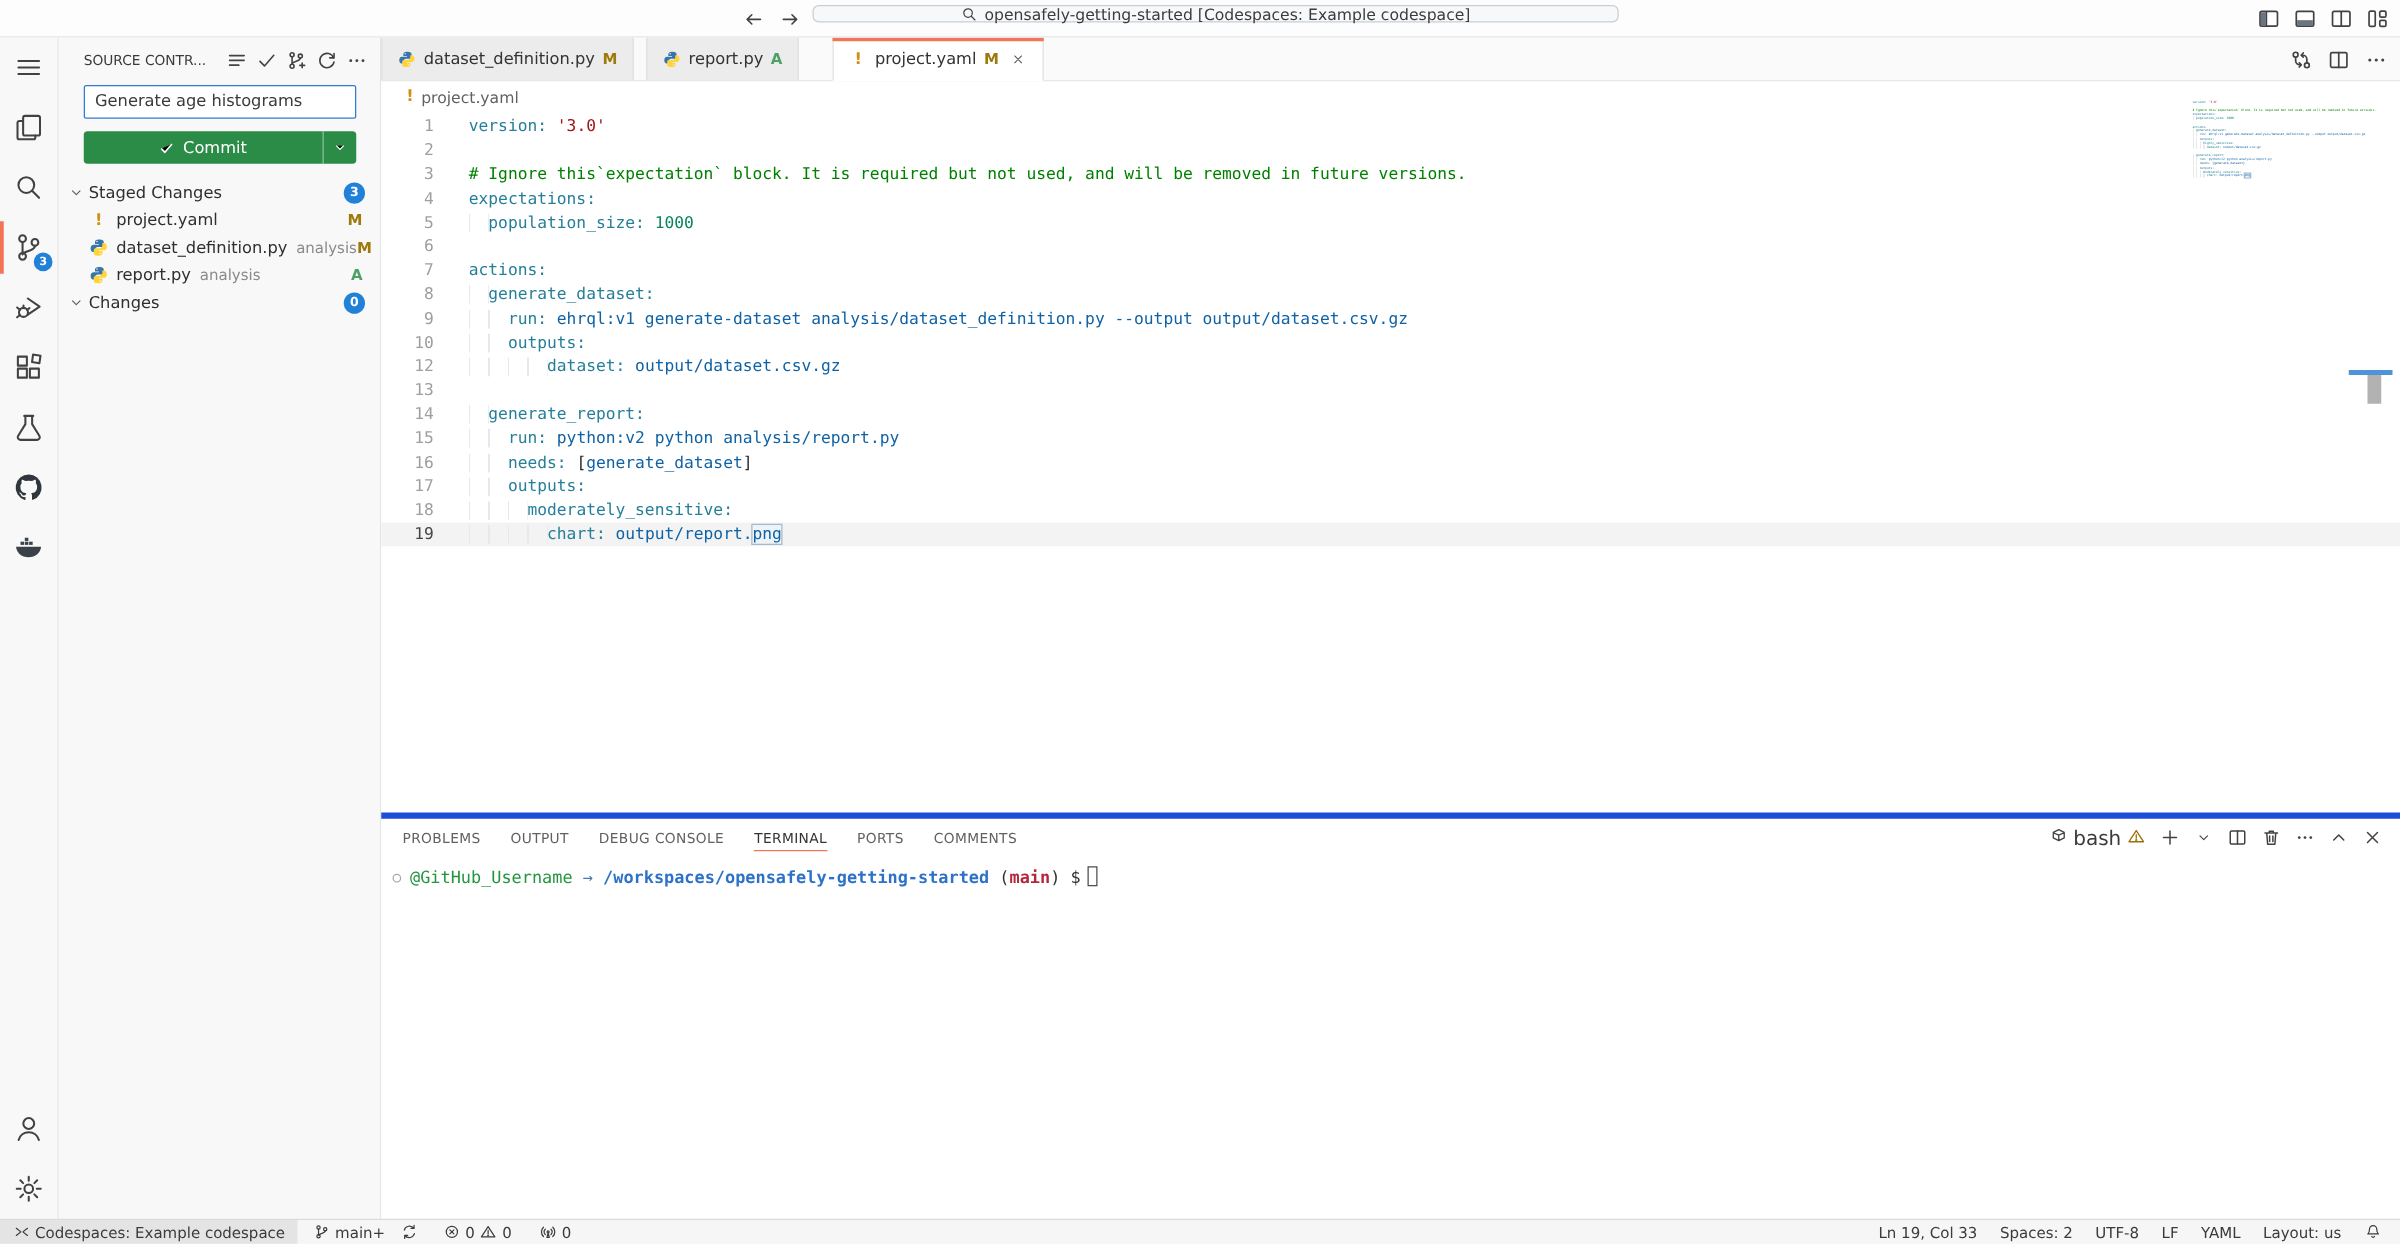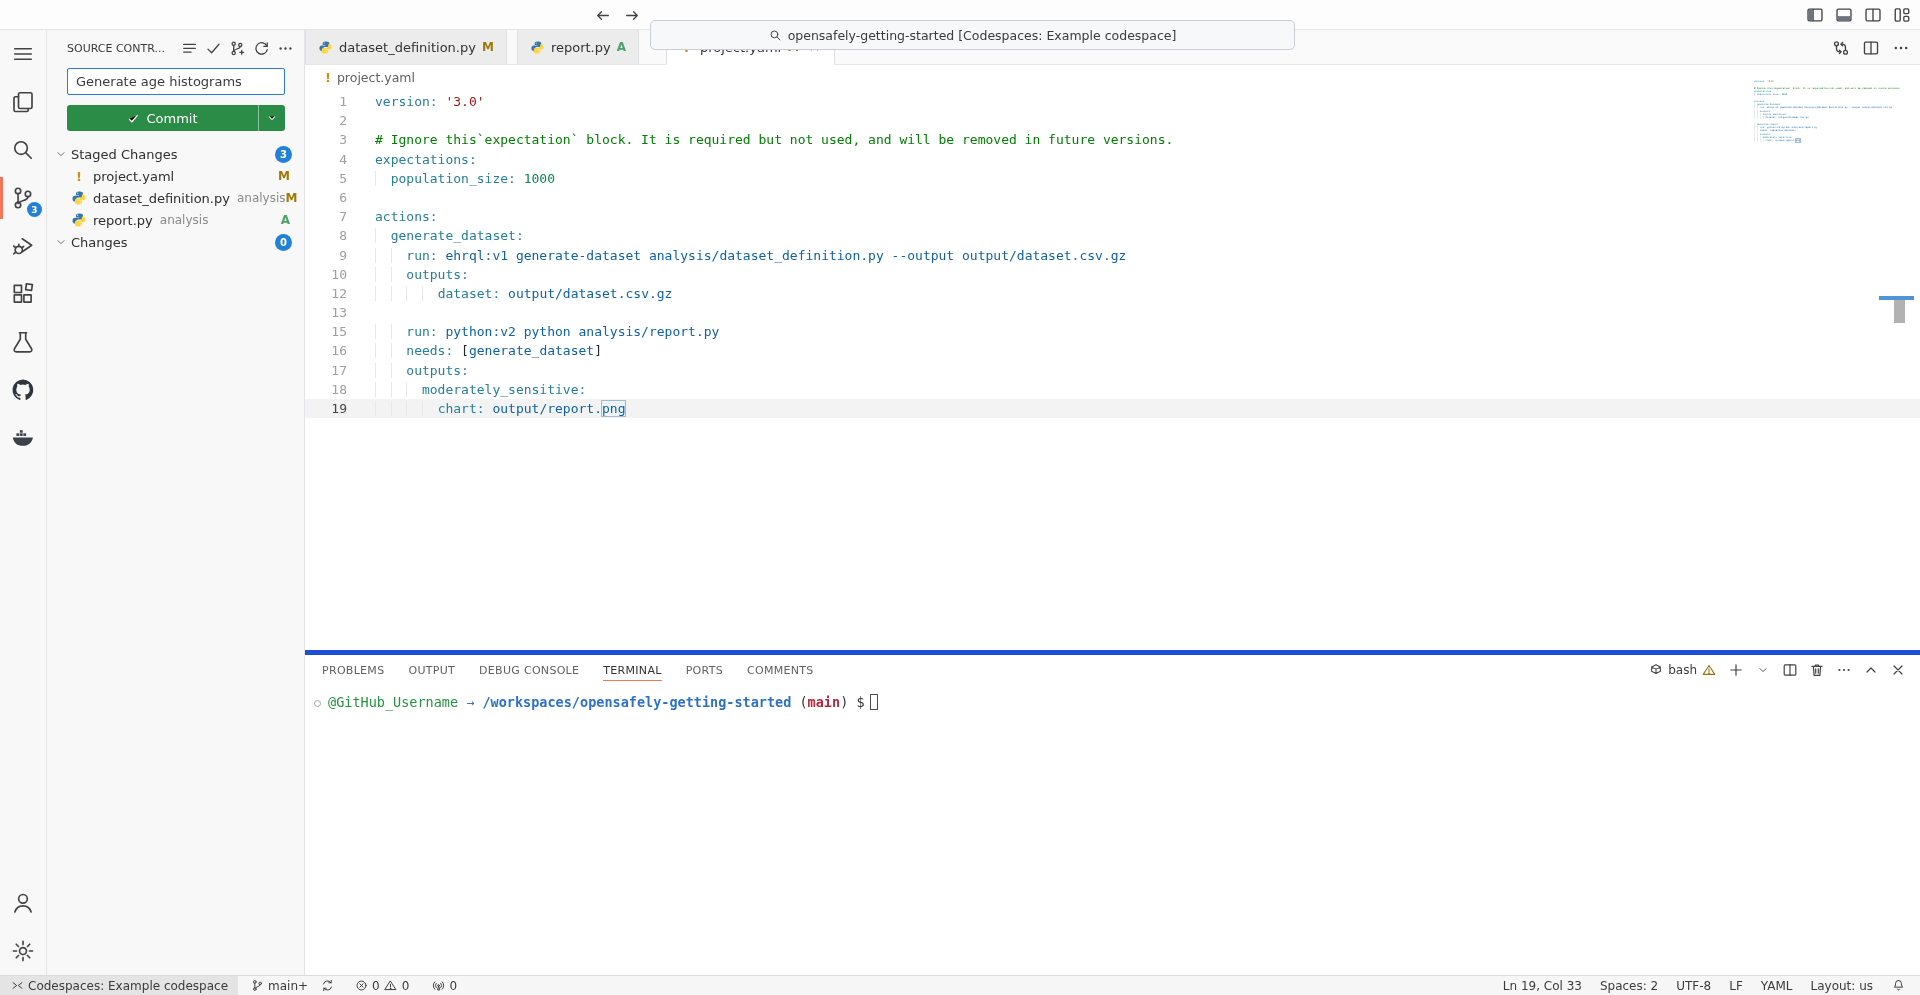--- a/index.html
+++ b/index.html
@@ -8,21 +8,21 @@
   .mono { font-family:"DejaVu Sans Mono","Liberation Mono",monospace; }
   svg { display:block; }
   .icon { display:inline-flex; align-items:center; justify-content:center; flex:none; }
   .icon svg { stroke:#424242; fill:none; stroke-width:1.2; stroke-linecap:round; stroke-linejoin:round; }
 
   
   #titlebar { position:absolute; left:0; top:0; width:1920px; height:30px; background:#fdfdfd;
     border-bottom:1px solid #e2e7ed; z-index:30; }
   .nav-arrow { position:absolute; top:5px; width:20px; height:20px; cursor:pointer; }
   #nav-back { left:592px; } #nav-fwd { left:622px; }
-  #cmd-center { position:absolute; left:650px; top:20px; width:645px; height:30px; background:#f7f8fa;
+  #cmd-center { position:absolute; left:650px; top:4px; width:645px; height:14px; background:#f7f8fa;
     border:1px solid #c9ced6; border-radius:5px; display:flex; align-items:center; justify-content:center;
     gap:6px; font-size:12.5px; color:#3b3b3b; cursor:pointer; }
   #layout-actions { position:absolute; right:8px; top:5px; display:flex; gap:9px; }
   #layout-actions .icon { width:20px; height:20px; cursor:pointer; }
 
   
   #activitybar { position:absolute; left:0; top:30px; width:47px; height:945px; background:#f8f8f8;
     border-right:1px solid #e5e5e5; display:flex; flex-direction:column; }
   .ab-item { position:relative; width:46px; height:48px; display:flex; align-items:center; justify-content:center; cursor:pointer; }
   .ab-item svg { width:24px; height:24px; stroke-width:1.1; }
@@ -94,21 +94,21 @@
 
   
   #panel { position:absolute; left:305px; top:650px; right:0; height:325px; background:#fff; border-top:5px solid #1d4ed8; }
   #panel-tabs { display:flex; align-items:center; height:30px; padding-left:17px; }
   .ptab { font-size:11px; letter-spacing:.3px; color:#616161; margin-right:24px; height:100%; display:flex;
     align-items:center; cursor:pointer; position:relative; }
   .ptab.active { color:#333; }
   .ptab.active::after { content:""; position:absolute; left:0; right:0; bottom:4px; height:1.5px; background:#f27557; }
   #panel-actions { margin-left:auto; display:flex; align-items:center; gap:11px; padding-right:14px; }
   #panel-actions .icon { width:16px; height:16px; cursor:pointer; }
-  #shell-group { display:flex; align-items:center; gap:4px; font-size:12px; color:#3b3b3b; cursor:pointer; }
+  #shell-group { display:flex; align-items:flex-start; gap:4px; font-size:16px; color:#3b3b3b; cursor:pointer; }
   #shell-group .icon svg { width:14px; height:14px; }
   .warn-tri svg { stroke:#9d6f0b !important; }
   #terminal { padding:8px 0 0 9px; font-size:13.5px; line-height:19px; }
   .t-deco { display:inline-block; width:7px; height:7px; border:1px solid #a9a9a9; border-radius:50%; margin-right:7px; }
   .t-user { color:#22953d; } .t-arrow { color:#4878a8; } .t-path { color:#2d72c8; font-weight:bold; }
   .t-pun { color:#333; } .t-branch { color:#b5283c; font-weight:bold; }
   .t-cursor { display:inline-block; width:8px; height:16px; border:1px solid #4d4d4d; margin-left:5px; vertical-align:-3px; }
 
   
   #statusbar { position:absolute; left:0; bottom:0; width:1920px; height:20px; background:#f6f6f6;
@@ -495,20 +495,24 @@
       </div>
       <div class="cl">
         <span class="cl-num">12</span>
         <span class="cl-text"><span class="c-pln c-ind">        </span><span class="c-key">dataset:</span><span class="c-pln"> </span><span class="c-val">output/dataset.csv.gz</span></span>
       </div>
       <div class="cl">
         <span class="cl-num">13</span>
         <span class="cl-text"></span>
       </div>
       <div class="cl">
+        <span class="cl-num">14</span>
+        <span class="cl-text"><span class="c-pln c-ind">  </span><span class="c-key">generate_report:</span></span>
+      </div>
+      <div class="cl">
         <span class="cl-num">15</span>
         <span class="cl-text"><span class="c-pln c-ind">    </span><span class="c-key">run:</span><span class="c-pln"> </span><span class="c-val">python:v2 python analysis/report.py</span></span>
       </div>
       <div class="cl">
         <span class="cl-num">16</span>
         <span class="cl-text"><span class="c-pln c-ind">    </span><span class="c-key">needs:</span><span class="c-pln"> </span><span class="c-pun">[</span><span class="c-val">generate_dataset</span><span class="c-pun">]</span></span>
       </div>
       <div class="cl">
         <span class="cl-num">17</span>
         <span class="cl-text"><span class="c-pln c-ind">    </span><span class="c-key">outputs:</span></span>

